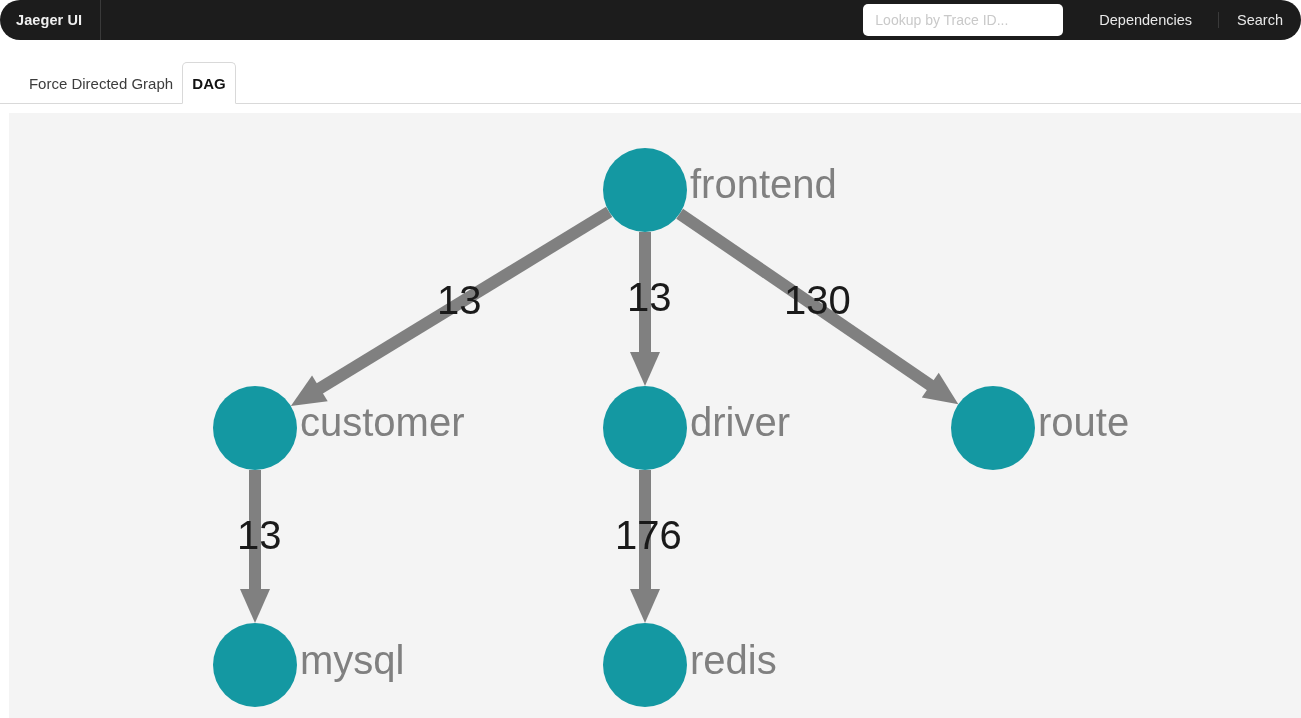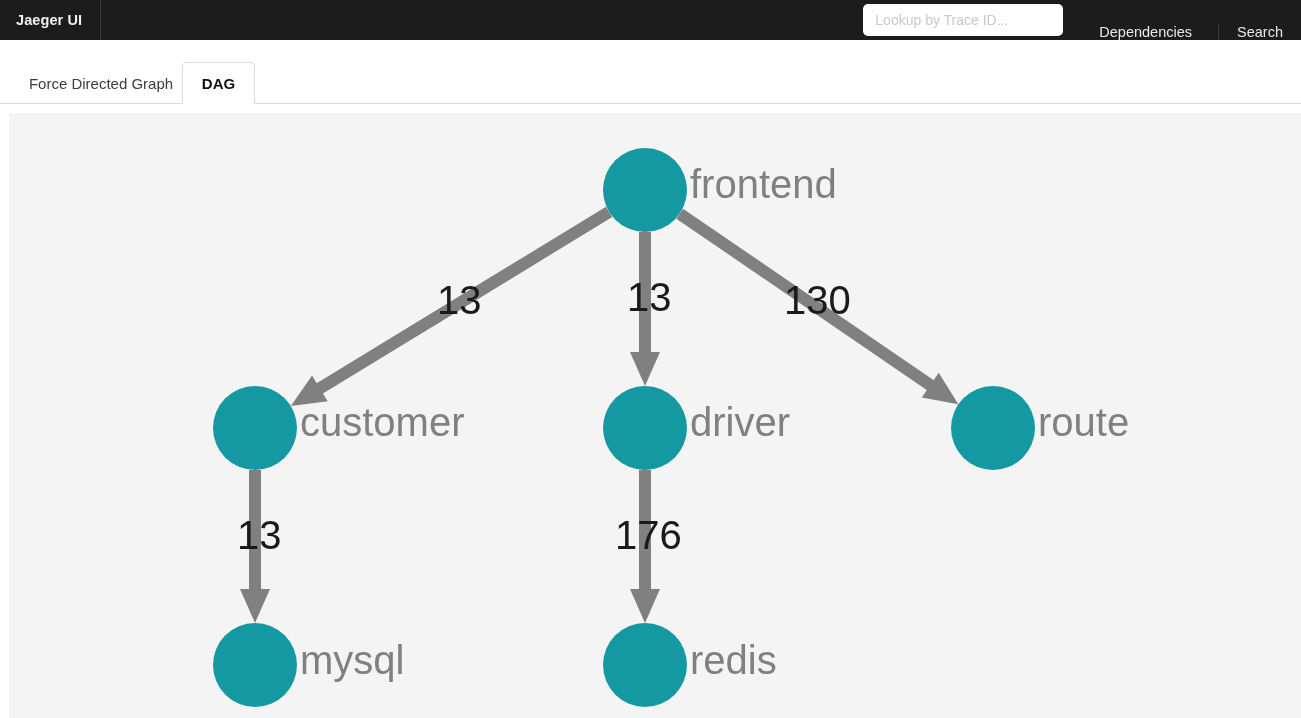--- a/index.html
+++ b/index.html
@@ -13,36 +13,37 @@
   }
 
   
   #navbar {
     position: absolute;
     top: 0; left: 0;
     width: 1301px; height: 40px;
     background: #1c1c1c;
     display: flex;
     align-items: stretch;
+    border-radius: 20px;
   }
   #brand {
     display: flex;
     align-items: center;
     padding: 0 18px 0 16px;
     color: #f0f0f0;
     font-size: 14.5px;
     font-weight: 600;
     letter-spacing: 0.1px;
     border-right: 1px solid #3a3a3a;
     white-space: nowrap;
   }
   #nav-spacer { flex: 1 1 auto; }
   #nav-right {
     display: flex;
-    align-items: flex-end;
+    align-items: center;
   }
   #trace-lookup {
     align-self: center;
     width: 200px;
     height: 32px;
     background: #ffffff;
     border: none;
     border-radius: 5px;
     outline: none;
     padding: 0 12px;
@@ -91,21 +92,21 @@
     cursor: pointer;
     background: transparent;
     user-select: none;
   }
   #tab-force {
     left: 13px;
     width: 176px;
   }
   #tab-dag {
     left: 182px;
-    width: 73px;
+    width: 54px;
     font-weight: bold;
     color: #111;
     background: #ffffff;
     border: 1px solid #d9d9d9;
     border-bottom: 1px solid #ffffff;
     border-radius: 5px 5px 0 0;
     z-index: 2;
   }
 
   

